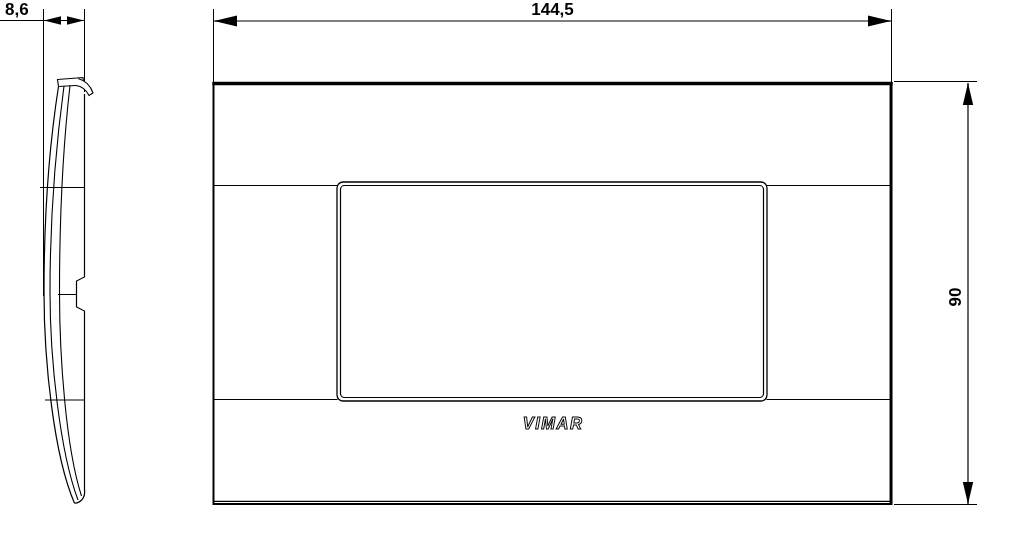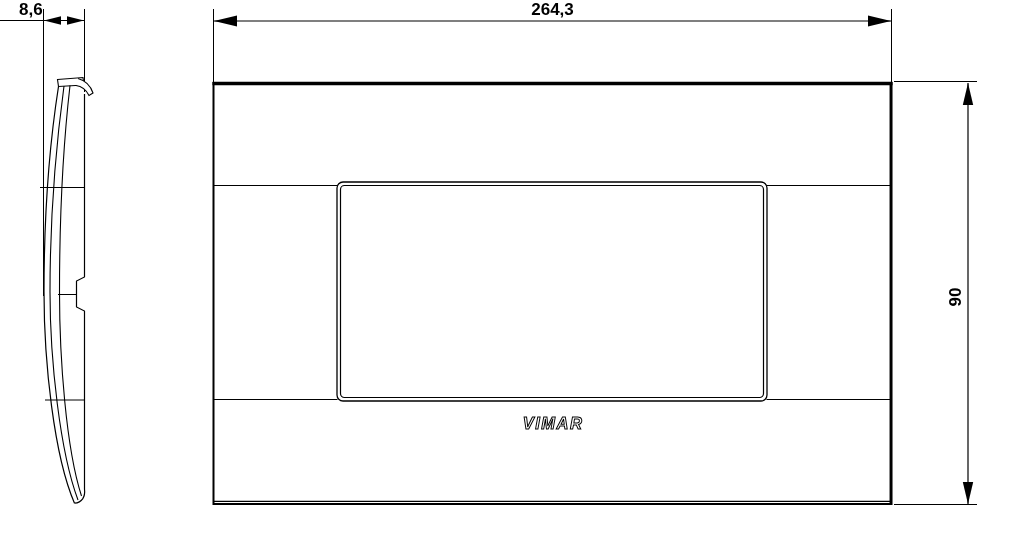--- a/index.html
+++ b/index.html
@@ -22,21 +22,21 @@
     height: 559px;
   }
   .dim-label {
     position: absolute;
     color: #000;
     font-weight: bold;
     font-size: 17px;
     line-height: 20px;
     white-space: nowrap;
   }
-  .dim-label.depth { left: 19px; top: 0px; }
+  .dim-label.depth { left: 5px; top: 0px; }
   .dim-label.width { left: 500px; top: 0px; width: 105px; text-align: center; }
   .dim-label.height {
     left: 934px; top: 286px;
     width: 44px; height: 22px;
     line-height: 22px;
     text-align: center;
     transform: rotate(-90deg);
     transform-origin: 50% 50%;
   }
   .logo-text {
@@ -118,16 +118,16 @@
         <path d="M968,83 V504" stroke-width="1.2" fill="none"></path>
         <path d="M894,81.5 H977" stroke-width="1" fill="none"></path>
         <path d="M894,504.5 H977" stroke-width="1" fill="none"></path>
         <polygon points="968,83 962.8,105 973.2,105" stroke="none"></polygon>
         <polygon points="968,504 962.8,482 973.2,482" stroke="none"></polygon>
       </g>
     </g>
   </svg>
 
   <div class="dim-label depth">8,6</div>
-  <div class="dim-label width">264,3</div>
+  <div class="dim-label width">144,5</div>
   <div class="dim-label height">90</div>
 
 </div>
 
 </body></html>

